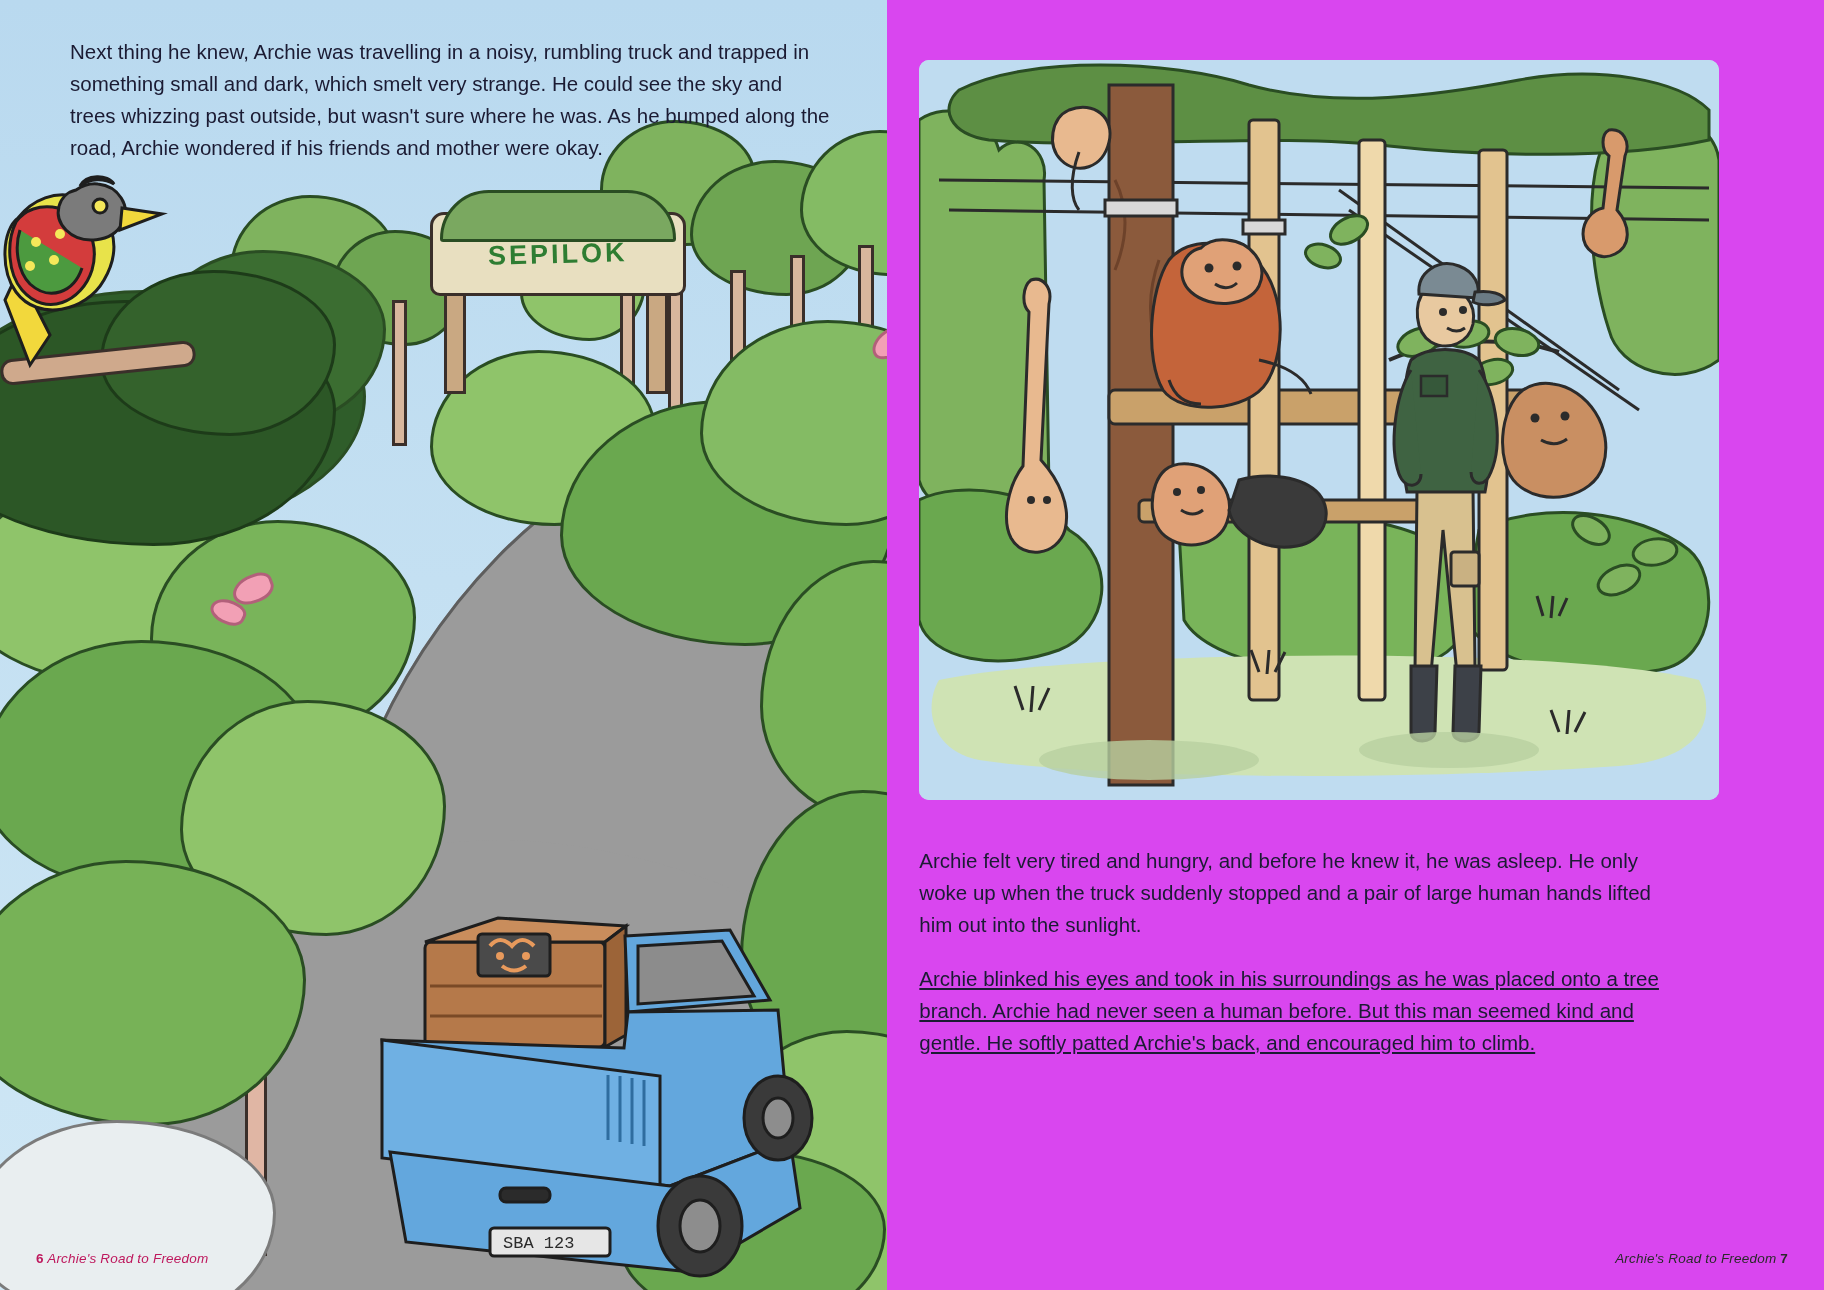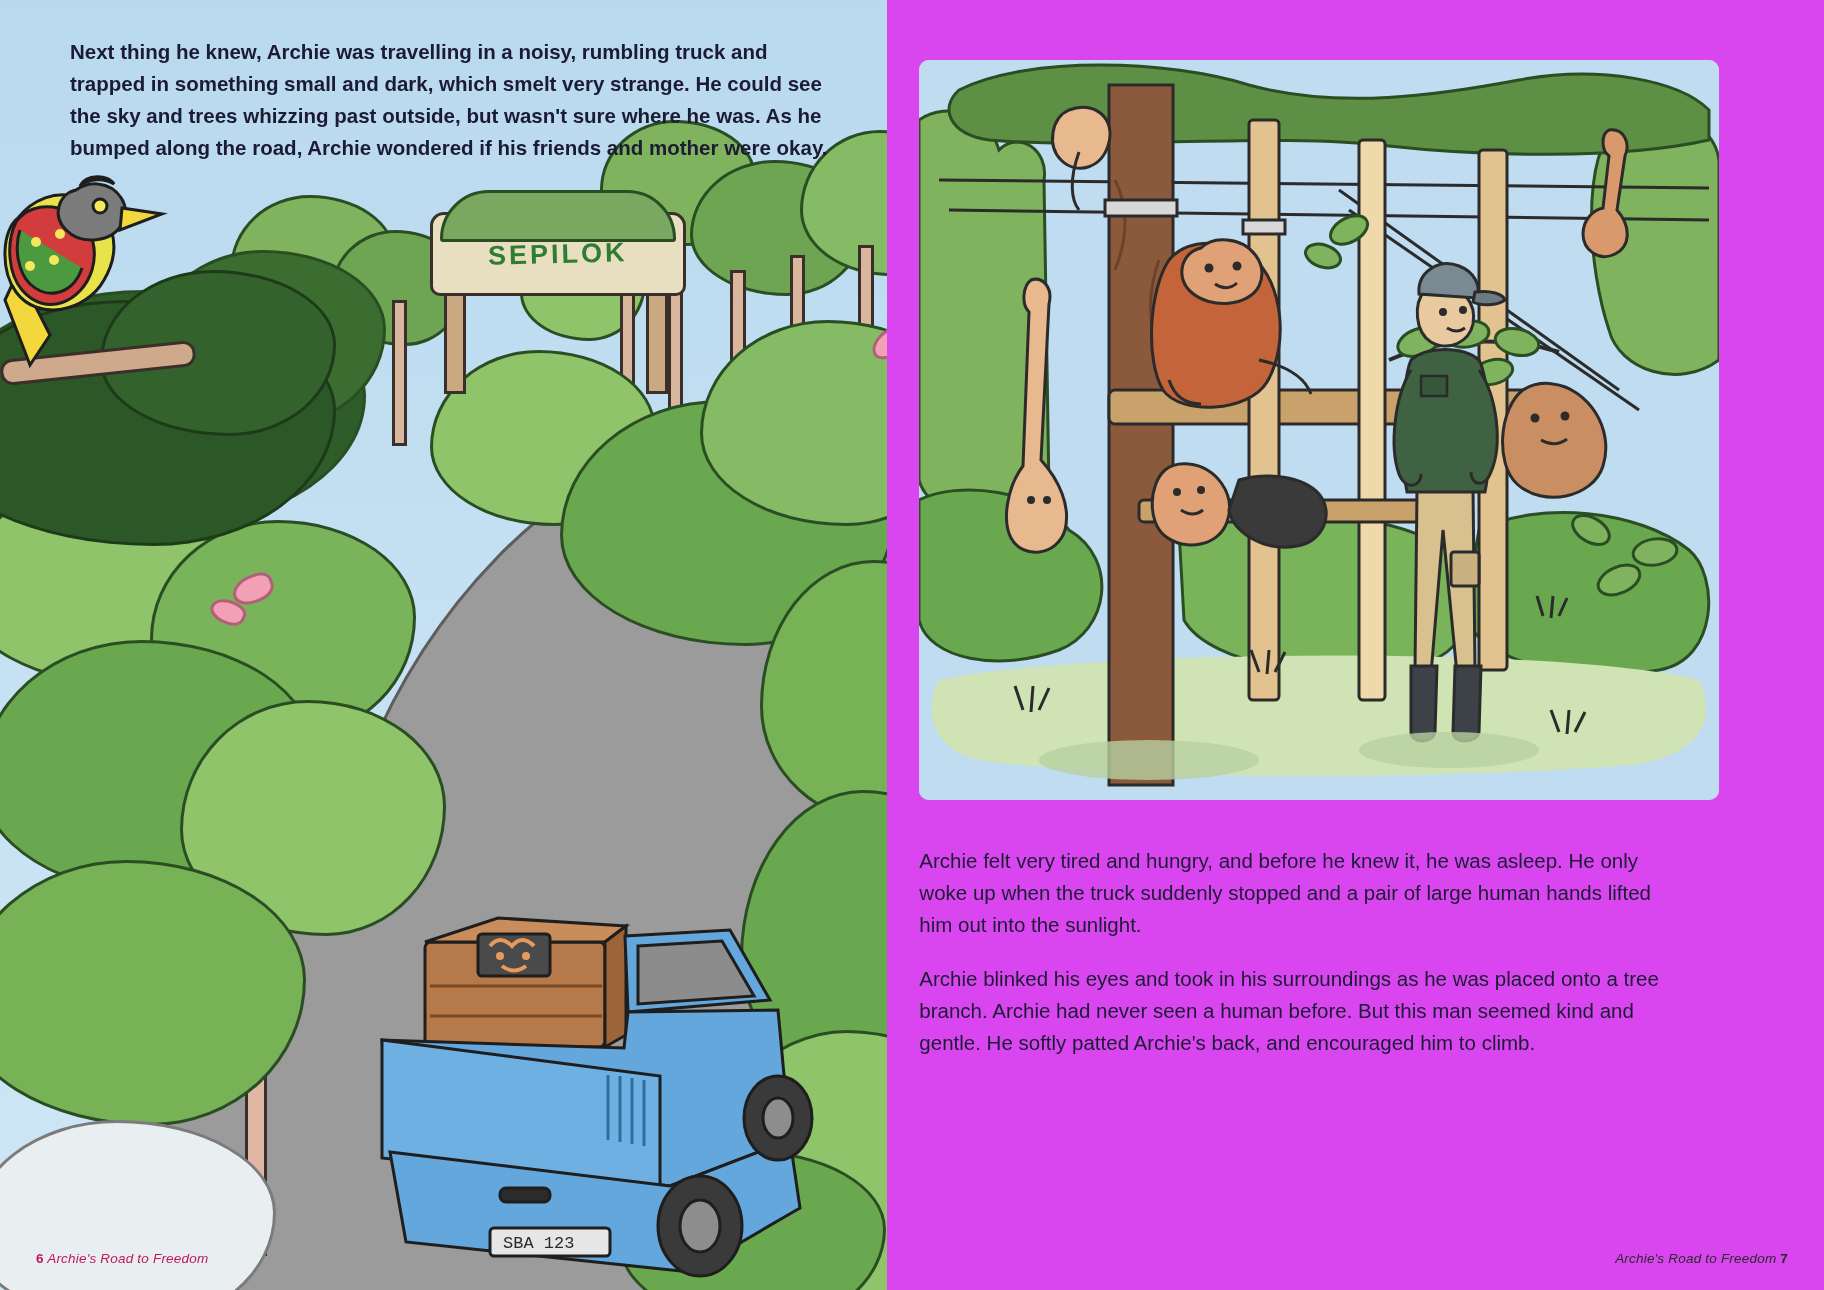--- a/index.html
+++ b/index.html
@@ -32,21 +32,21 @@
   .left-text {
     position: absolute;
     left: 70px;
     top: 36px;
     width: 760px;
     font-size: 20.5px;
     line-height: 1.56;
     color: #1b1b33;
     z-index: 40;
   }
-  .left-text p { margin: 0; font-weight: bold; }
+  .left-text p { margin: 0; }
 
   
   .sky {
     position: absolute; left: 0; top: 0; width: 936px; height: 1290px;
     background: linear-gradient(#b9d9ef 0%, #c4e0f2 45%, #cfe7f5 100%);
   }
 
   
   .road {
     position: absolute;
@@ -155,21 +155,21 @@
   .right-text {
     position: absolute;
     left: 32px;
     top: 845px;
     width: 740px;
     font-size: 20.5px;
     line-height: 1.56;
     color: #1b1b33;
   }
   .right-text p { margin: 0 0 22px 0; }
-  .right-text p:last-child { margin-bottom: 0; }
+  .right-text p:last-child { margin-bottom: 0; text-decoration: underline; }
 
   
   .footer {
     position: absolute;
     bottom: 24px;
     font-size: 13.5px;
     font-style: italic;
     letter-spacing: .2px;
   }
   .footer-left { left: 36px; color: #be185d; }

